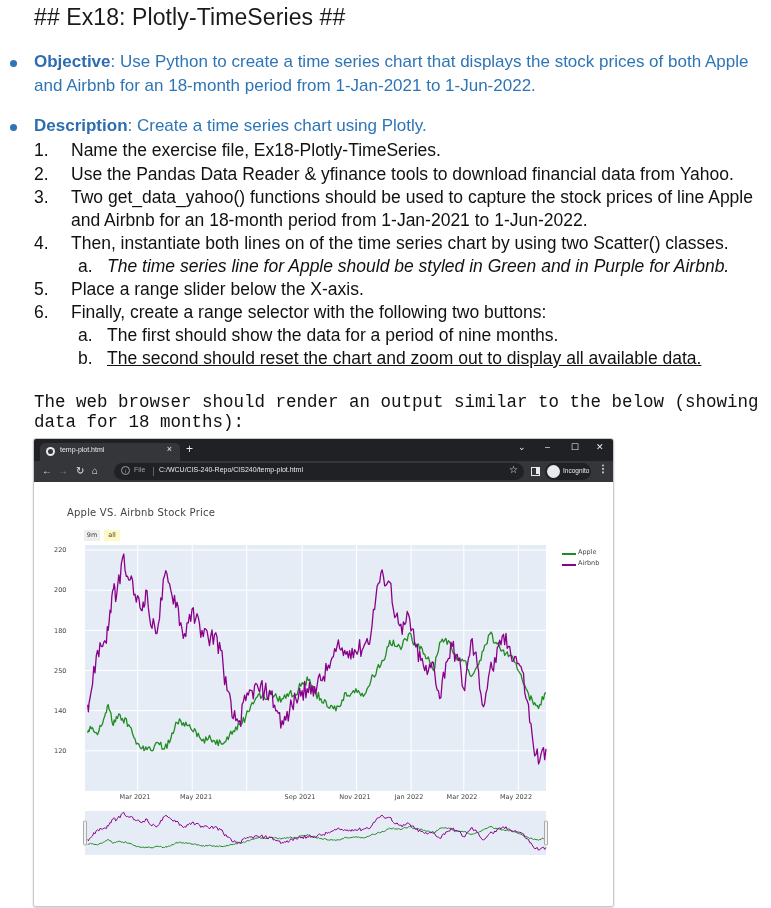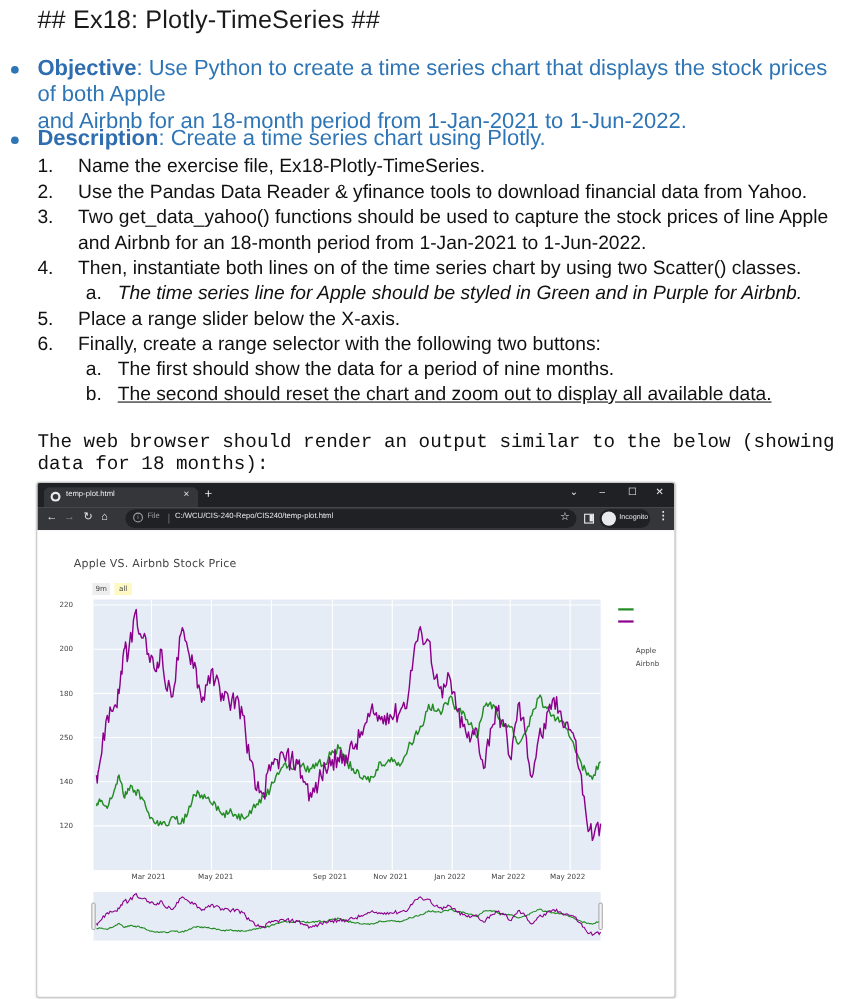--- a/index.html
+++ b/index.html
@@ -1,20 +1,20 @@
 <!DOCTYPE html>
 <html><head>
 <meta charset="utf-8">
 <style>
   * { box-sizing: border-box; margin: 0; padding: 0; }
   html, body { width: 771px; height: 908px; background: #ffffff; overflow: hidden; }
   body { font-family: "Liberation Sans", sans-serif; color: #000; position: relative; }
 
   .doc-title { position: absolute; left: 34px; top: 4px; font-size: 23px; font-weight: 400; color: #1a1a1a; letter-spacing: 0.1px; }
-  .para { position: absolute; left: 34px; right: 8px; font-size: 20px; line-height: 24px; color: #2e75b6; }
+  .para { position: absolute; left: 34px; right: 8px; font-size: 17px; line-height: 24px; color: #2e75b6; }
   .para b { font-weight: 700; color: #2e6db0; }
   .dot { position: absolute; left: 10px; width: 7px; height: 7px; border-radius: 50%; background: #2e75b6; }
 
   .list-item { position: absolute; font-size: 17.5px; line-height: 24px; color: #111; }
   .list-num { position: absolute; width: 30px; }
   .list-text { position: absolute; }
 
   .caption { position: absolute; left: 34px; top: 392px; font-size: 17.5px; color: #111; font-family: Liberation Mono, monospace; }
 
   
@@ -45,21 +45,21 @@
   .menu-dots { position: absolute; left: 564px; top: 2px; font-size: 10px; color: #e8eaed; font-weight: bold; }
 
   
   .plot { position: absolute; left: 0; top: 43px; width: 100%; height: 426px; background: #fff; }
   .plot-title { position: absolute; left: 33px; top: 25px; font-size: 10px; color: #444; font-family: "DejaVu Sans", sans-serif; letter-spacing: 0.2px; }
   .rs-btn { position: absolute; top: 48px; height: 11px; font-size: 6.5px; line-height: 11px; text-align: center; color: #444; background: #eeeeee; font-family: "DejaVu Sans", sans-serif; }
   .rs-btn.active { background: #fef9c3; }
   .legend { position: absolute; left: 528px; top: 66px; }
   .legend-item { position: relative; height: 11px; font-size: 6.5px; color: #444; font-family: "DejaVu Sans", sans-serif; }
   .legend-line { position: absolute; left: 0; top: 5px; width: 14px; height: 1.5px; }
-  .legend-label { position: absolute; left: 16px; top: 0; margin-top: 40px; }
+  .legend-label { position: absolute; left: 16px; top: 0; }
   .ytick { position: absolute; left: 20px; width: 28px; text-align: left; font-size: 6.5px; color: #444; font-family: "DejaVu Sans", sans-serif; }
   .xtick { position: absolute; top: 311px; font-size: 6.5px; color: #444; font-family: "DejaVu Sans", sans-serif; transform: translateX(-50%); white-space: nowrap; }
   svg { position: absolute; left: 0; top: 0; }
 </style>
 </head>
 <body>
 
 <div class="doc-title">## Ex18: Plotly-TimeSeries ##</div>
 
 <div class="dot" style="top:60px;"></div>

